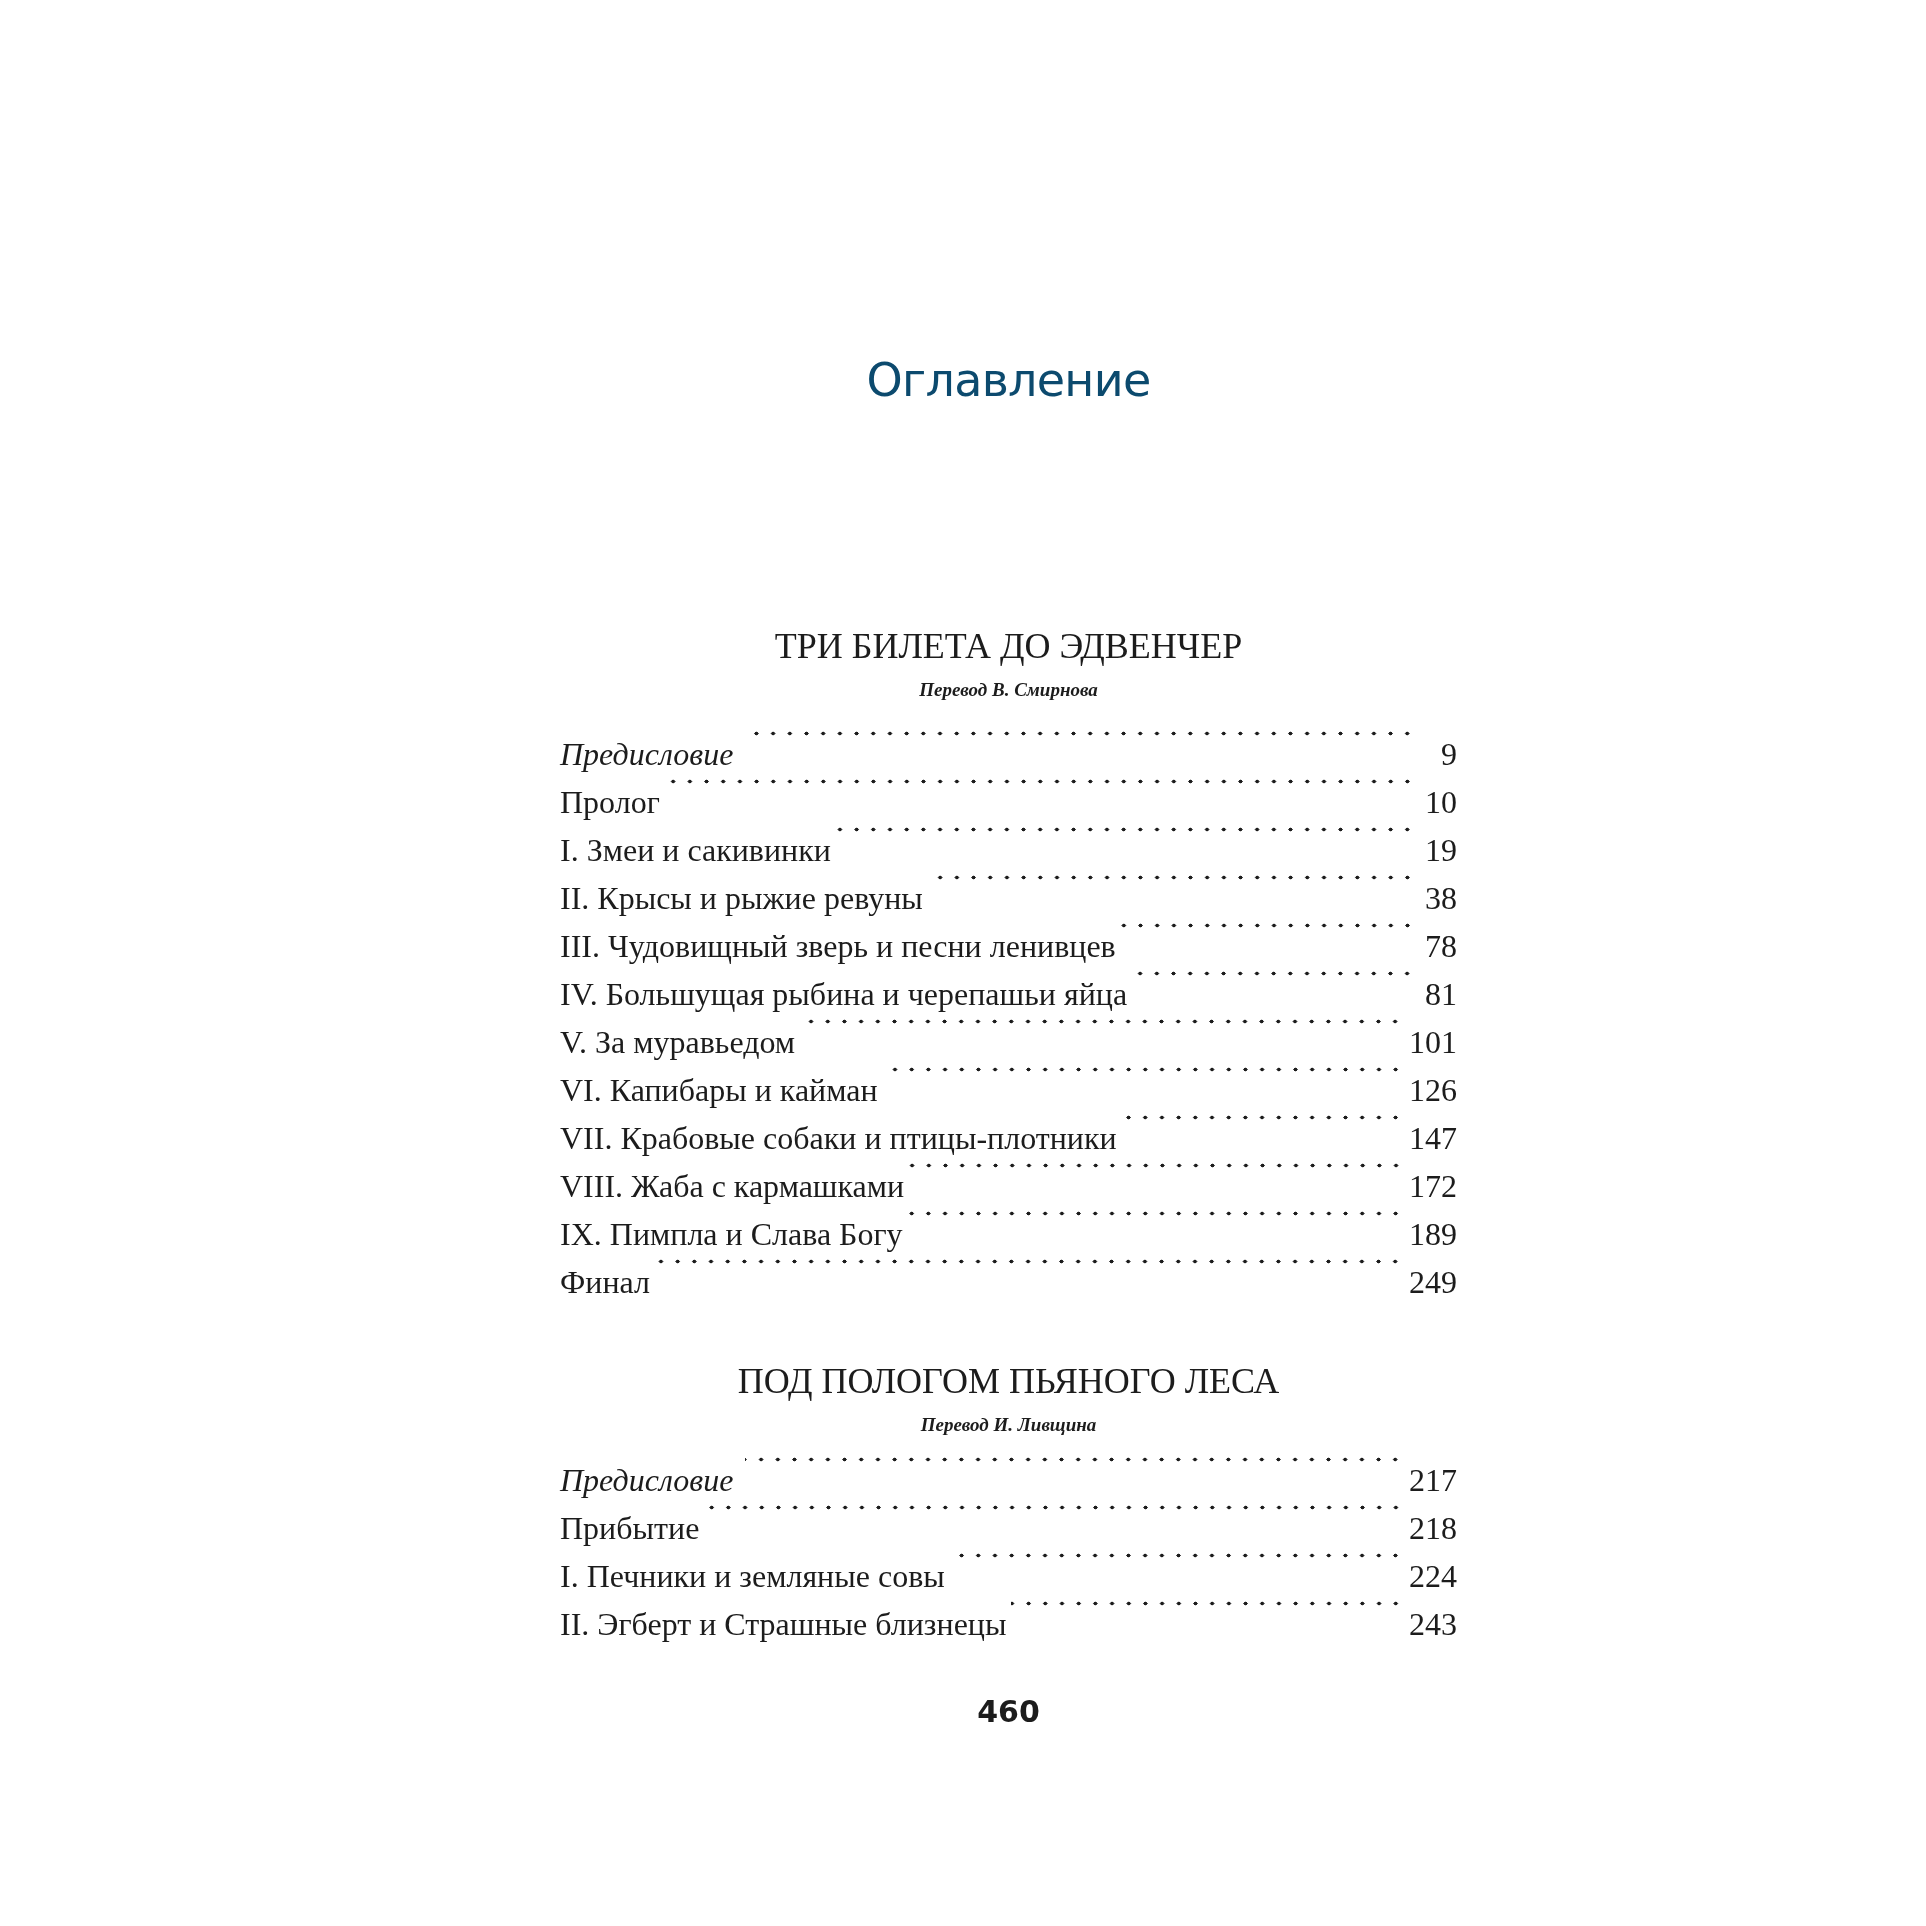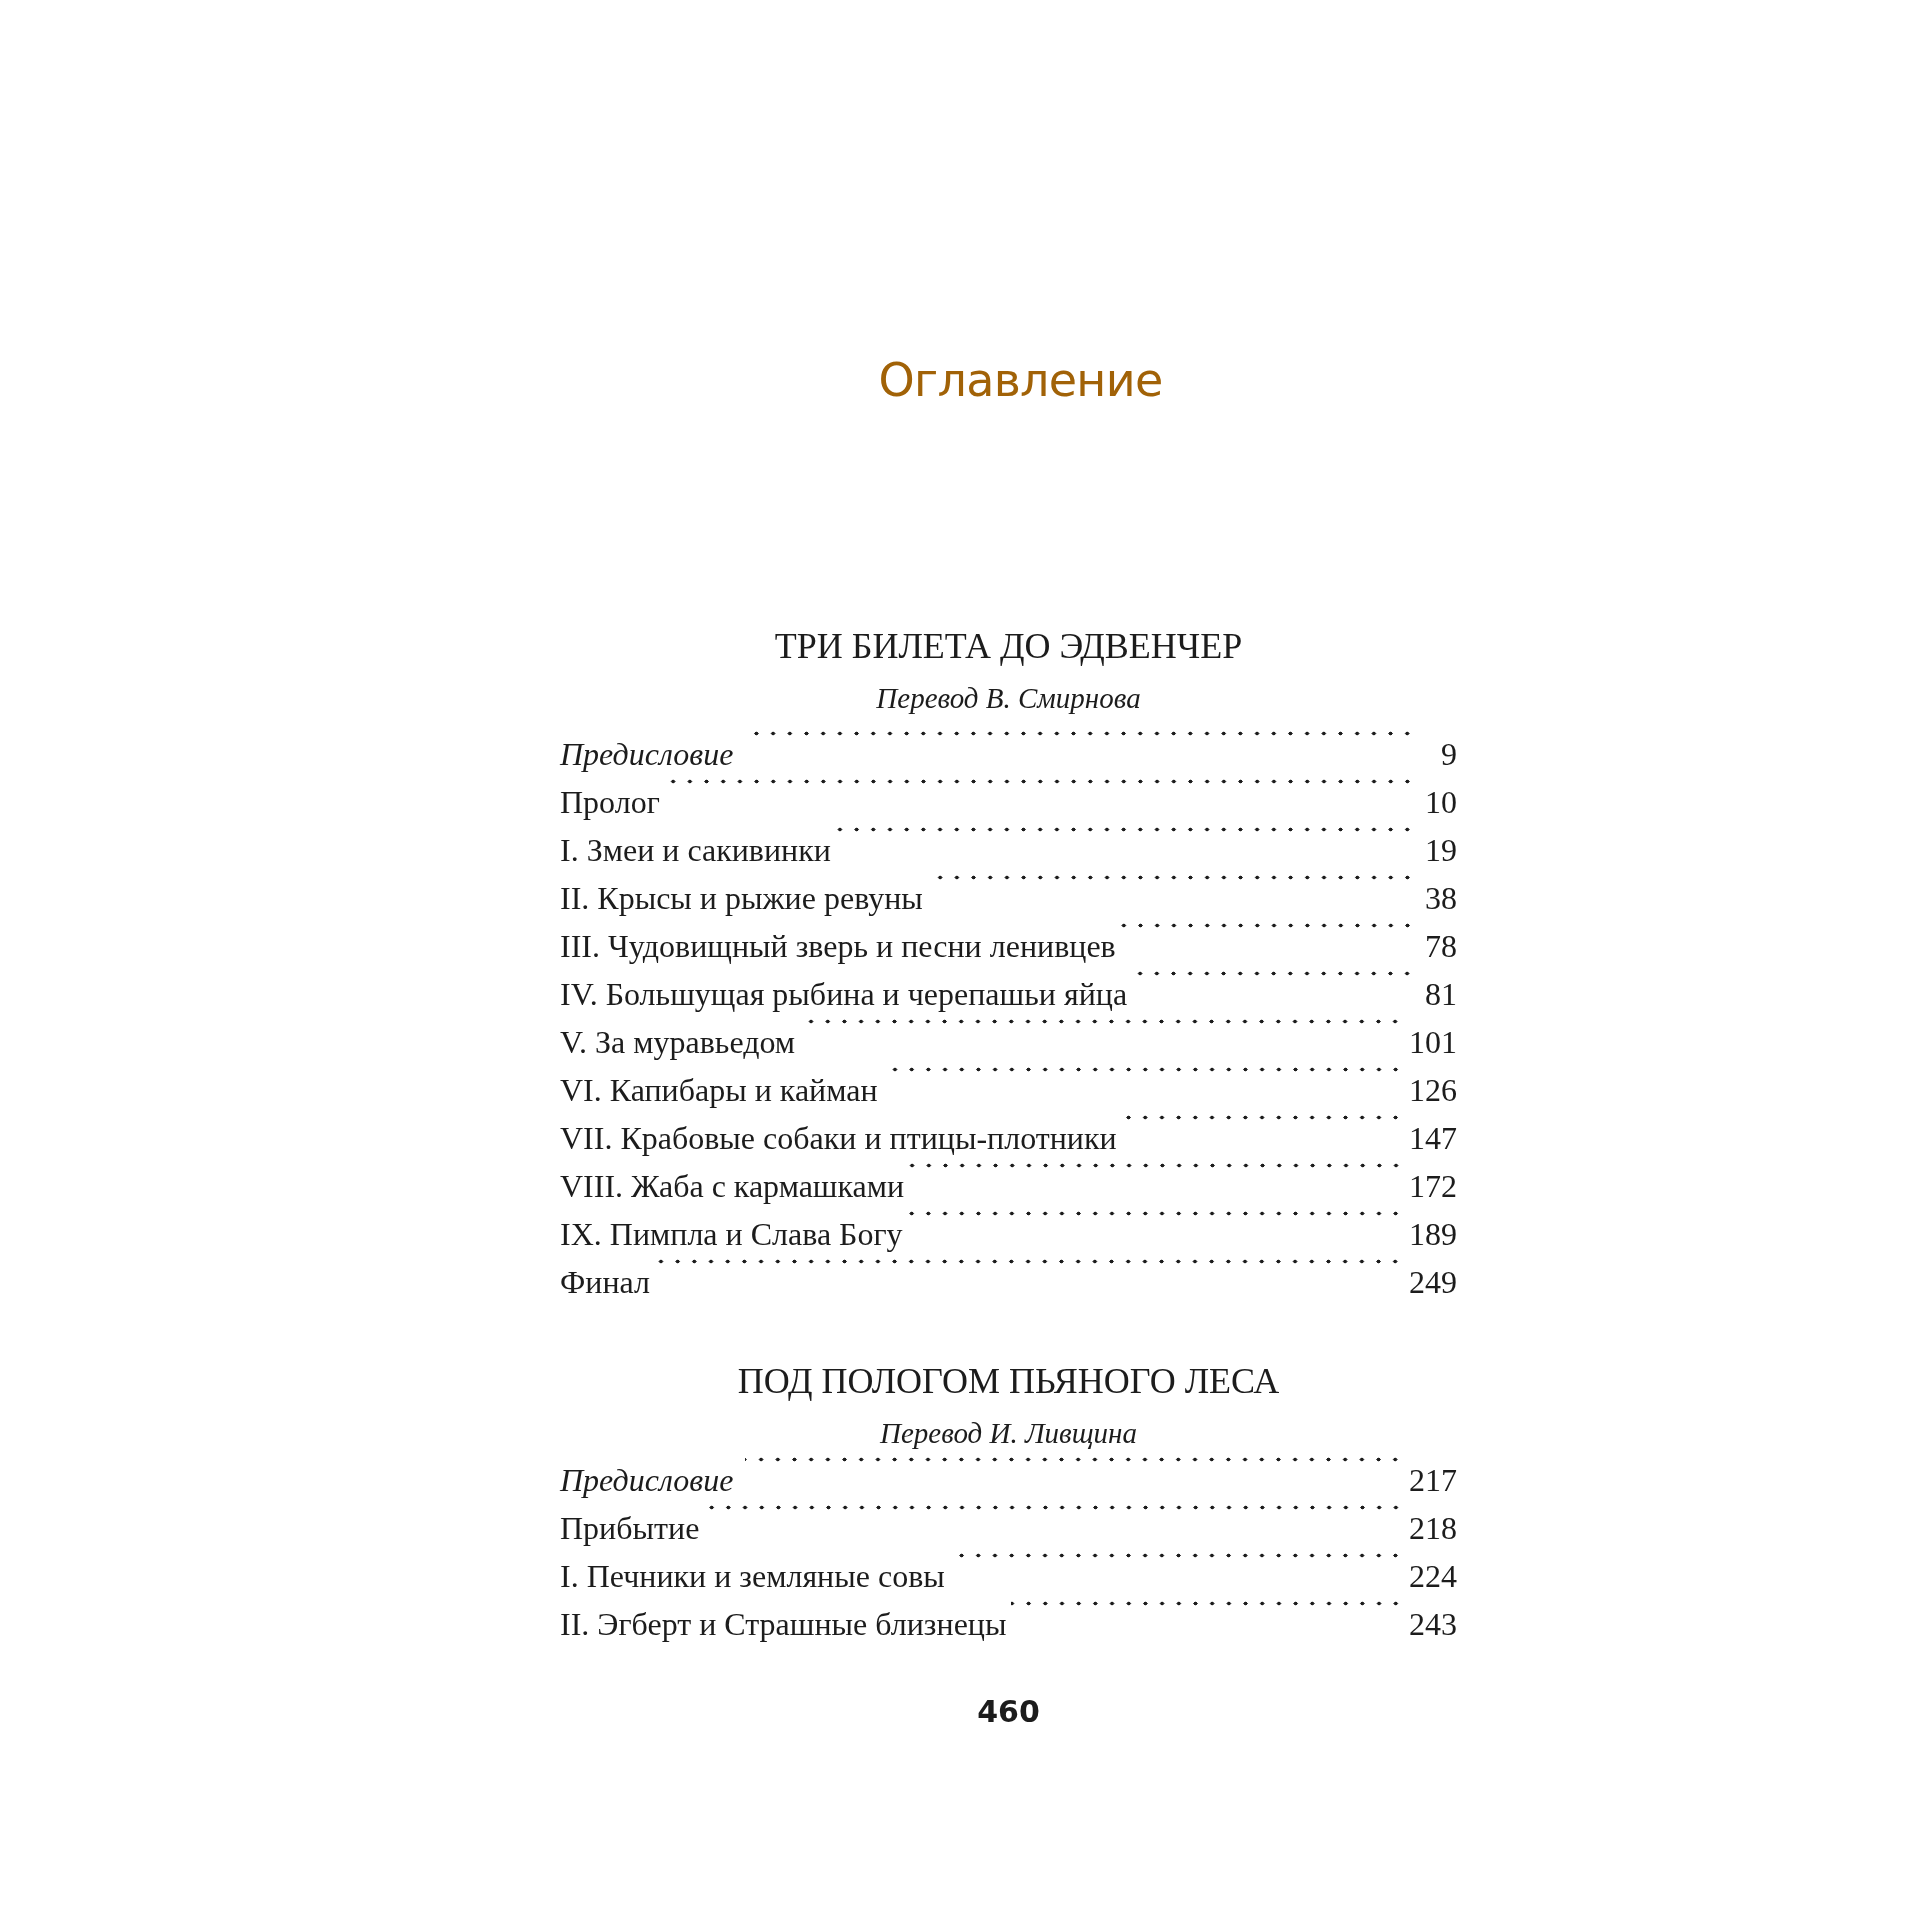--- a/index.html
+++ b/index.html
@@ -15,53 +15,54 @@
     color: #1c1c1c;
   }
   .page {
     position: absolute;
     left: 0; top: 0;
     width: 1926px; height: 1926px;
     background: #ffffff;
   }
   .toc-title {
     position: absolute;
-    left: 572px;
+    left: 560px;
     width: 897px;
     top: 347px;
     text-align: center;
     font-family: "DejaVu Sans", "Liberation Sans", sans-serif;
     font-size: 46px;
     line-height: 67px;
     letter-spacing: -0.7px;
-    color: #a16207;
+    color: #0c4a6e;
     margin: 0;
     font-weight: normal;
   }
   .column {
     position: absolute;
     left: 560px;
     width: 897px;
     font-family: "Liberation Serif", "DejaVu Serif", serif;
     color: #1c1c1c;
   }
   .section-heading {
     text-align: center;
     font-size: 36px;
     line-height: 40px;
     margin: 0;
     font-weight: normal;
     letter-spacing: 0px;
   }
   .section-sub {
     text-align: center;
-    font-size: 29px;
+    font-size: 19px;
     font-style: italic;
     line-height: 40px;
-    margin: 12px;
+    margin: 4px;
+    font-weight: bold;
   }
   .entries {
     list-style: none;
     margin: 0;
     padding: 0;
   }
   .entry {
     display: flex;
     align-items: center;
     height: 48px;

